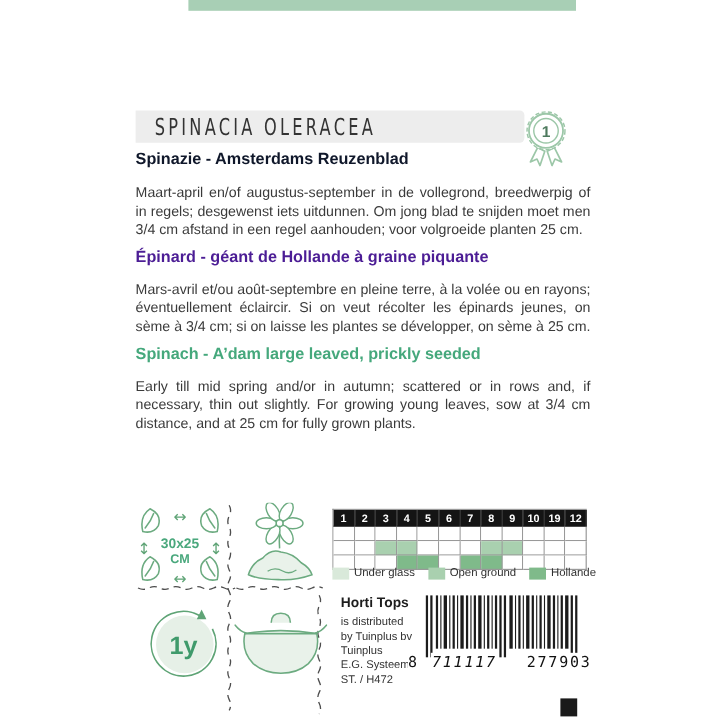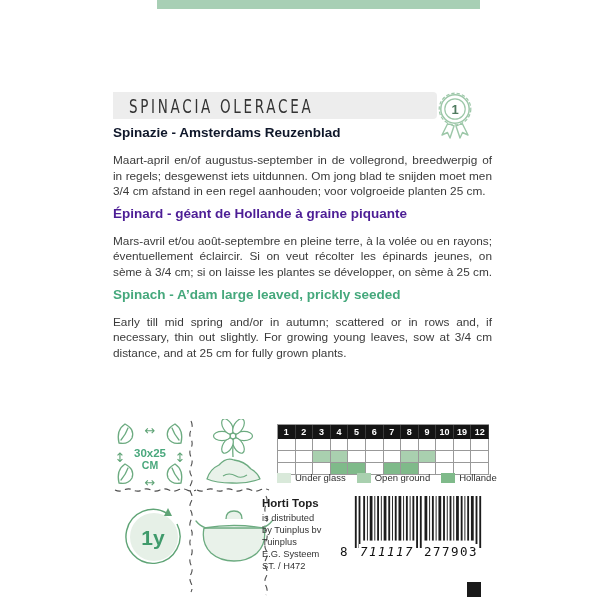--- a/index.html
+++ b/index.html
@@ -26,31 +26,31 @@
   .cal{position:absolute;left:277px;top:424px;width:211px;border-left:1px solid #999;border-top:1px solid #999;}
   .cal-row{display:grid;grid-template-columns:repeat(12,1fr);}
   .cal-cell{border-right:1px solid #999;border-bottom:1px solid #999;height:11px;background:#fff;}
   .cal-head .cal-cell{height:13px;background:#141414;border-right:1px solid #3a3a3a;border-bottom:1px solid #141414;
         color:#fff;font-size:9px;font-weight:bold;display:flex;align-items:center;justify-content:center;}
 
   .legend{position:absolute;left:277px;top:472px;width:214px;display:flex;font-size:9.5px;color:#2f2f2f;}
   .leg-swatch{display:inline-block;width:14px;height:10px;margin-right:4px;flex:none;}
   .leg-item{display:flex;align-items:center;margin-right:11px;white-space:nowrap;}
 
-  .dist{position:absolute;left:262px;top:497px;width:70px;color:#333;}
+  .dist{position:absolute;left:284px;top:497px;width:70px;color:#333;}
   .dist .d-title{font-size:11.5px;font-weight:bold;color:#1d1d1d;line-height:13px;margin-bottom:2px;}
   .dist .d-line{font-size:9.3px;line-height:12px;}
 
   .barcode{position:absolute;left:340px;top:496px;width:148px;height:68px;}
   .barcode svg{position:absolute;left:12px;top:0;}
   .bc-digit{position:absolute;top:48px;font-family:"DejaVu Sans Mono",monospace;
         font-size:12.5px;color:#111;background:#fff;}
   .bc-d1{left:0;}
   .bc-d2{left:19px;width:56px;text-align:center;letter-spacing:1.5px;font-style:italic;}
-  .bc-d3{left:83px;width:56px;text-align:center;letter-spacing:1.5px;}
+  .bc-d3{left:98px;width:56px;text-align:center;letter-spacing:1.5px;}
 
   .reg-square{position:absolute;left:467px;top:582px;width:14px;height:15px;background:#1a1a1a;}
 </style>
 </head>
 <body>
 
 <div class="page">
 
   <div class="top-bar" style="background: rgb(168, 207, 181);"></div>
 

